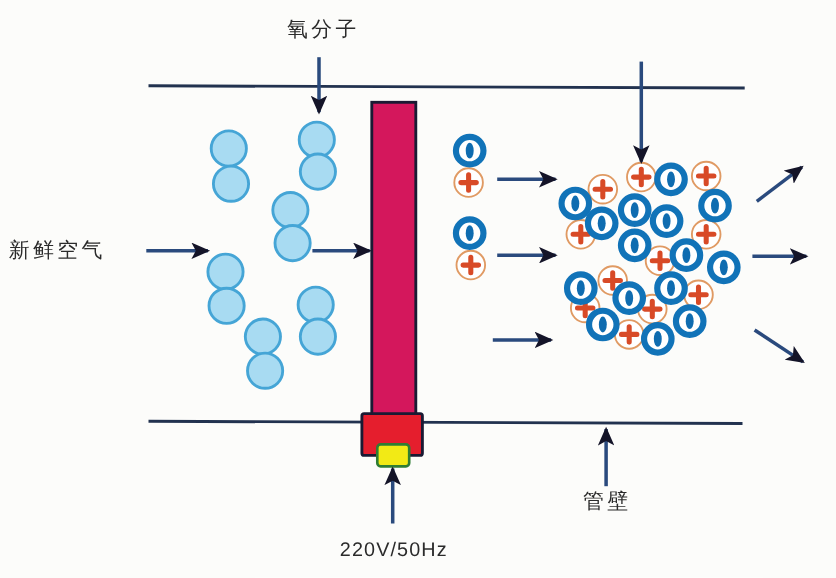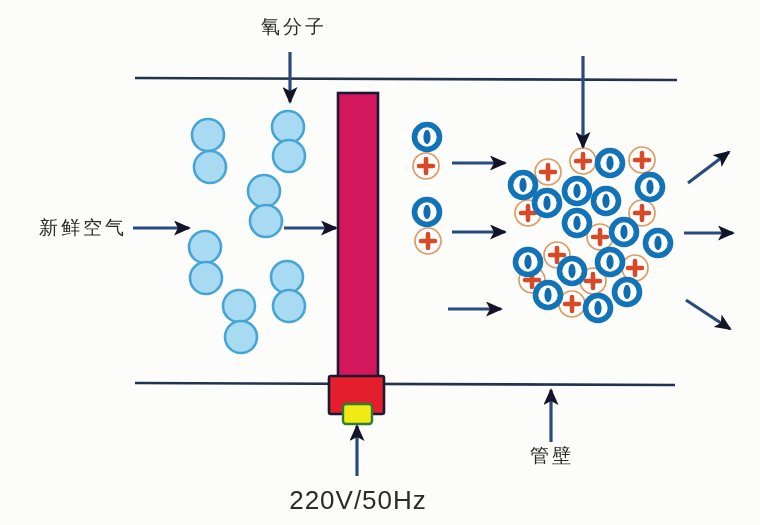--- a/index.html
+++ b/index.html
@@ -19,21 +19,21 @@
     transform:translate(-50%,-50%);
     color:#2b2b2b;
     font-size:19px;
     font-weight:500;
     letter-spacing:3px;
     white-space:nowrap;
     user-select:none;
   }
   .label.latin{
     letter-spacing:1px;
-    font-size:26px;
+    font-size:18px;
   }
 </style>
 </head>
 <body>
 
 <div id="stage" style="background: rgb(252, 252, 250);">
   <svg id="diagram-svg" width="760" height="525" viewBox="0 0 760 525">
       <defs>
         <marker id="ah" markerUnits="userSpaceOnUse" markerWidth="18" markerHeight="15" refX="15" refY="7.5" orient="auto">
           <path d="M0,0 L17,7.5 L0,15 L4,7.5 Z" fill="#141428"></path>
@@ -202,16 +202,16 @@
       <line x1="688" y1="183" x2="729" y2="152" stroke="#2a4a7d" stroke-width="3.2" marker-end="url(#ah)"></line>
       <line x1="684" y1="233" x2="733" y2="233" stroke="#2a4a7d" stroke-width="3.2" marker-end="url(#ah)"></line>
       <line x1="686" y1="300" x2="730" y2="329" stroke="#2a4a7d" stroke-width="3.2" marker-end="url(#ah)"></line>
       <line x1="290" y1="52" x2="290" y2="102" stroke="#2a4a7d" stroke-width="3.2" marker-end="url(#ah)"></line>
       <line x1="583" y1="56" x2="583" y2="147" stroke="#2a4a7d" stroke-width="3.2" marker-end="url(#ah)"></line>
       <line x1="357" y1="476" x2="357" y2="426" stroke="#2a4a7d" stroke-width="3.2" marker-end="url(#ah)"></line>
       <line x1="551" y1="442" x2="551" y2="390" stroke="#2a4a7d" stroke-width="3.2" marker-end="url(#ah)"></line>
     </svg>
 
   <div class="label" id="lbl-oxygen" style="left: 294px; top: 27px; color: rgb(43, 43, 43);">氧分子</div>
-  <div class="label" id="lbl-fresh" style="left: 83px; top: 228px; color: rgb(43, 43, 43);">新鲜空气</div>
+  <div class="label" id="lbl-fresh" style="left: 52px; top: 228px; color: rgb(43, 43, 43);">新鲜空气</div>
   <div class="label" id="lbl-wall" style="left: 552px; top: 456px; color: rgb(43, 43, 43);">管壁</div>
   <div class="label latin" id="lbl-power" style="left: 358px; top: 500px; color: rgb(43, 43, 43);">220V/50Hz</div>
 </div>
 
 </body></html>

